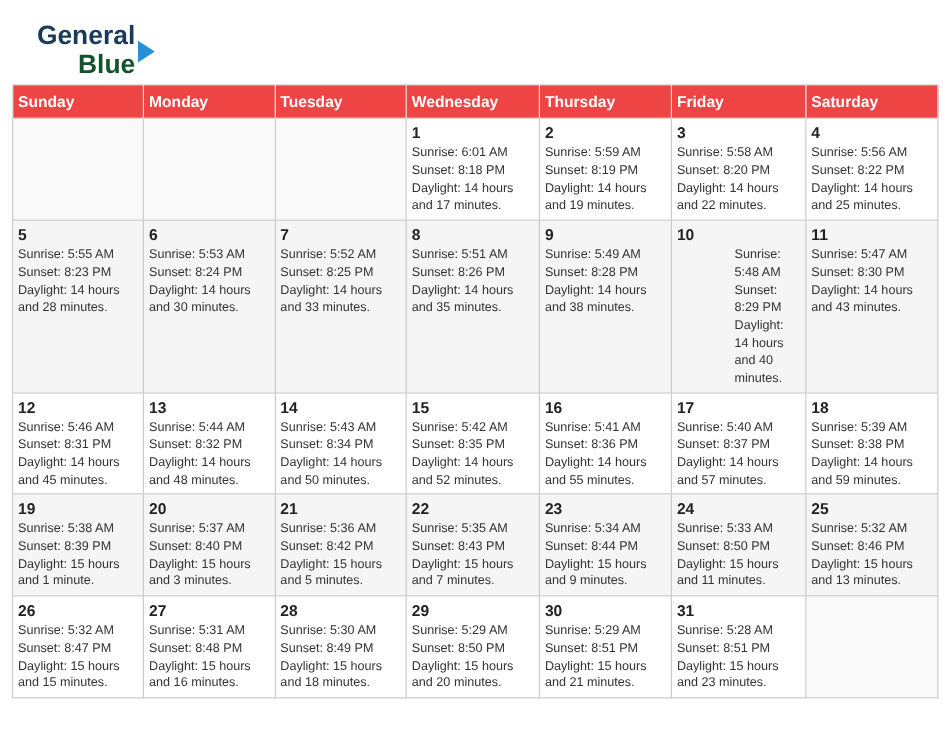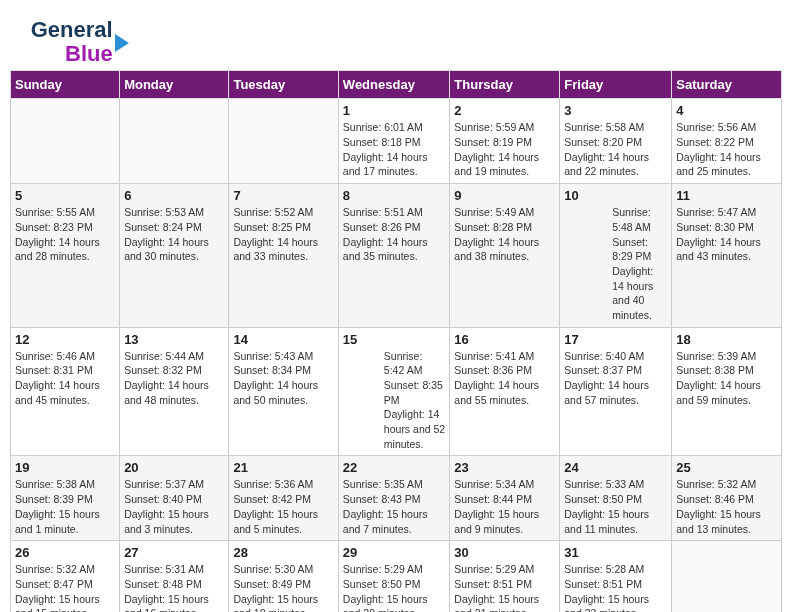--- a/index.html
+++ b/index.html
@@ -20,21 +20,21 @@
       display: flex;
       align-items: center;
     }
     .logo-text {
       font-size: 22px;
       font-weight: bold;
       color: #1a3a5c;
       line-height: 1.1;
     }
     .logo-text span {
-      color: #a21caf;
+      color: #14532d;
       margin-left: 45px;
     }
     .logo-arrow {
       width: 0;
       height: 0;
       border-left: 14px solid #2a8fd4;
       border-top: 9px solid transparent;
       border-bottom: 9px solid transparent;
       margin-left: 2px;
       margin-top: 2px;
@@ -51,21 +51,21 @@
       font-size: 16px;
       color: #555;
       font-weight: normal;
     }
     table {
       width: 100%;
       border-collapse: collapse;
       font-size: 11px;
     }
     thead tr th {
-      background-color: #701a75;
+      background-color: #ef4444;
       color: #fff;
       padding: 6px 4px;
       text-align: left;
       font-size: 13px;
       font-weight: bold;
       border: 1px solid #ddd;
     }
     tbody tr td {
       border: 1px solid #ccc;
       vertical-align: top;
@@ -210,21 +210,21 @@
 Daylight: 14 hours and 48 minutes.</div>
         </td>
         <td>
           <div class="day-num">14</div>
           <div class="day-info" style="white-space: pre-line;">Sunrise: 5:43 AM
 Sunset: 8:34 PM
 Daylight: 14 hours and 50 minutes.</div>
         </td>
         <td>
           <div class="day-num">15</div>
-          <div class="day-info" style="white-space: pre-line; margin-left: 41px;">Sunrise: 5:42 AM
+          <div class="day-info" style="white-space: pre-line;">Sunrise: 5:42 AM
 Sunset: 8:35 PM
 Daylight: 14 hours and 52 minutes.</div>
         </td>
         <td>
           <div class="day-num">16</div>
           <div class="day-info" style="white-space: pre-line;">Sunrise: 5:41 AM
 Sunset: 8:36 PM
 Daylight: 14 hours and 55 minutes.</div>
         </td>
         <td>

